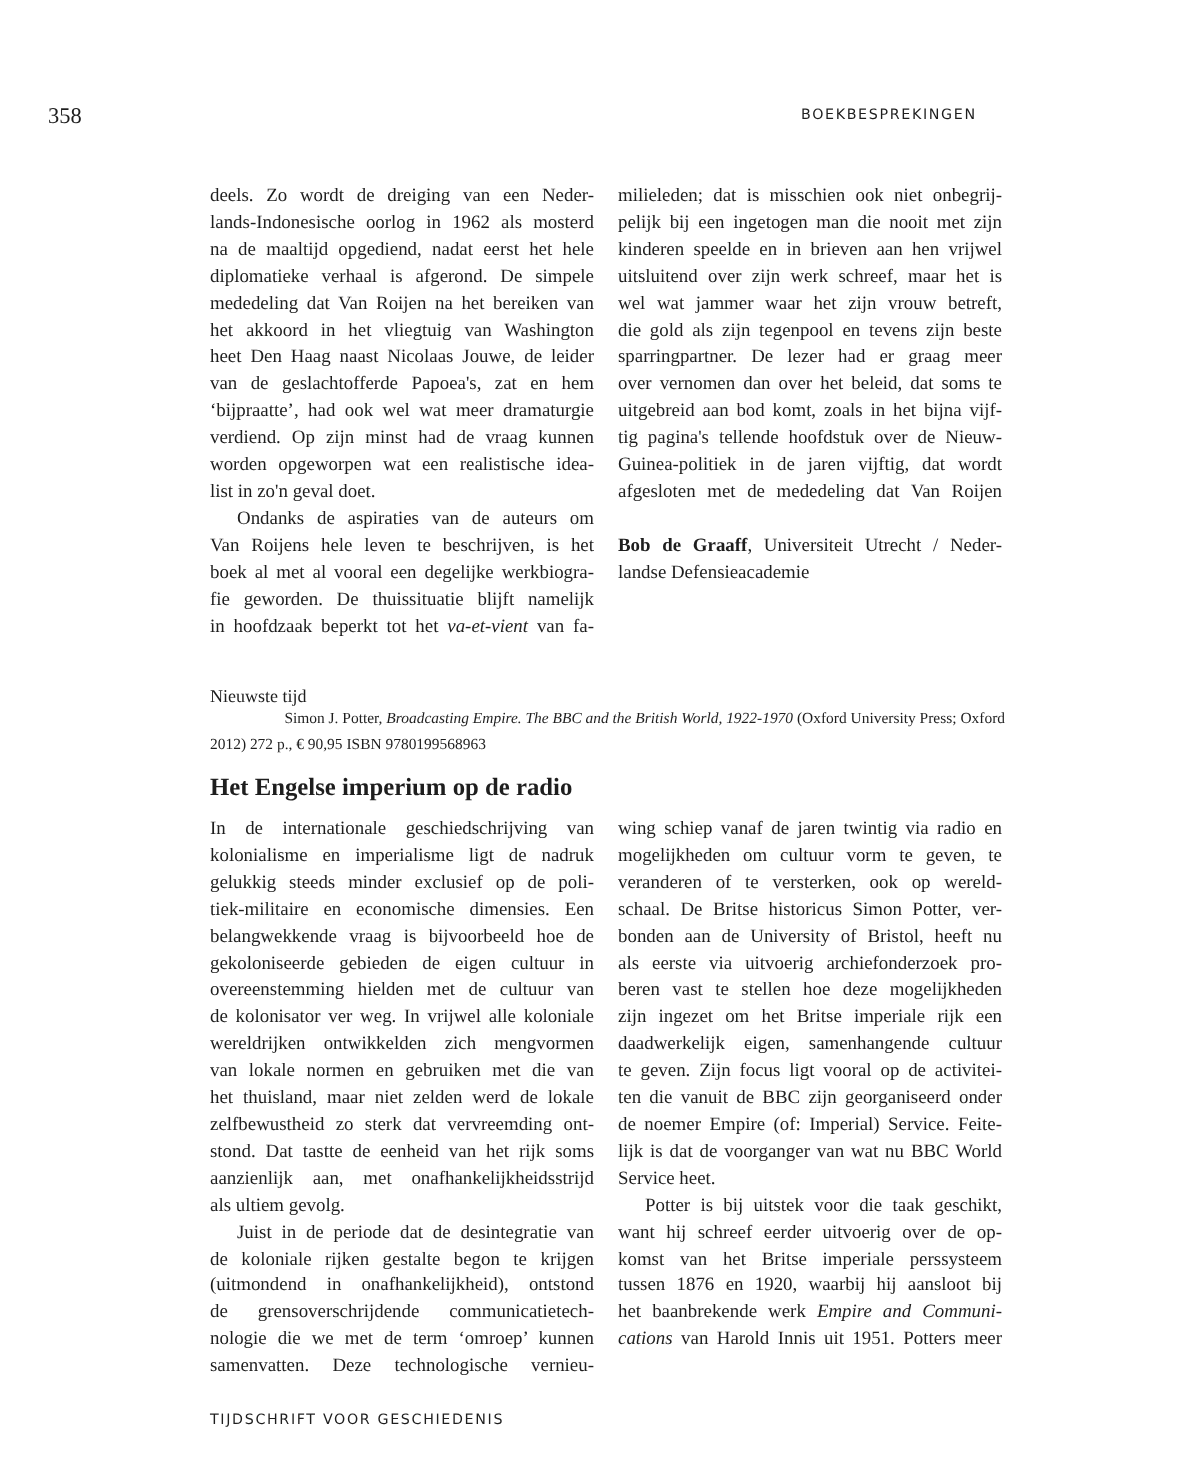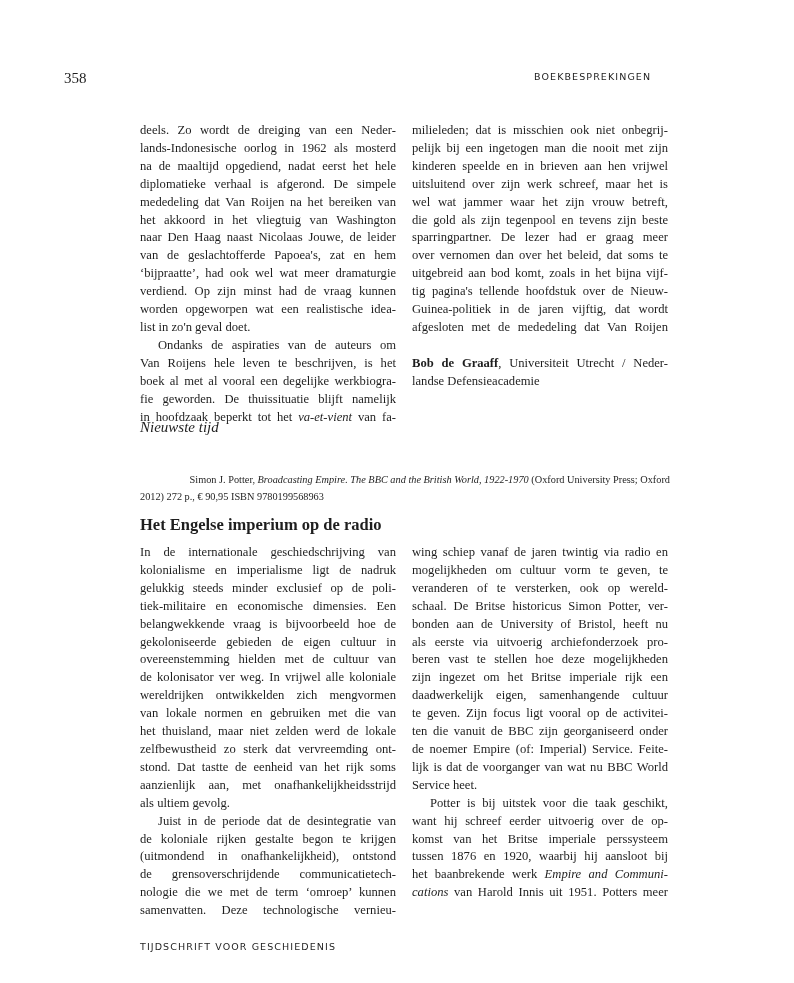--- a/index.html
+++ b/index.html
@@ -1,53 +1,53 @@
 <!DOCTYPE html>
 <html><head>
 <meta charset="utf-8">
 <style>
   html, body { margin: 0; padding: 0; background: #ffffff; }
   body { width: 794px; height: 983px; position: relative; overflow: hidden; color: #1e1e1e; }
   .serif { font-family: "Liberation Serif", "DejaVu Serif", serif; }
   .sans { font-family: "DejaVu Sans", "Liberation Sans", sans-serif; }
 
-  .page-number { position: absolute; left: 32px; top: 70px; font-size: 15px; margin-left: 32px; }
+  .page-number { position: absolute; left: 32px; top: 70px; font-size: 15px; }
   .running-head { position: absolute; left: 534px; top: 71px; font-size: 9.5px; letter-spacing: 1.1px; }
   .footer { position: absolute; left: 140px; top: 941px; font-size: 9.5px; letter-spacing: 1.1px; }
 
   .col { position: absolute; width: 256px; font-size: 12.6px; line-height: 17.9px; text-align: justify; hyphens: manual; }
   .col .line { display: block; text-align: justify; text-align-last: justify; white-space: nowrap; overflow: visible; }
   .col .line.last { text-align-last: left; }
 
   #col-a1 { left: 140px; top: 122px; }
   #col-a2 { left: 412px; top: 122px; }
   #col-b1 { left: 140px; top: 544px; }
   #col-b2 { left: 412px; top: 544px; }
 
-  .section-label { position: absolute; left: 140px; top: 419px; font-size: 15px; font-style: italic; }
+  .section-label { position: absolute; left: 140px; top: 457px; font-size: 12px; }
   .citation { position: absolute; left: 140px; top: 471px; width: 530px; font-size: 10.3px; line-height: 17px; }
   .review-title { position: absolute; left: 140px; top: 515px; font-size: 16.5px; font-weight: bold; }
   .signature { margin-top: 18px; }
   .signature b { font-weight: bold; }
   em, i { font-style: italic; }
 </style>
 </head>
 <body>
 
 <div class="page-number serif">358</div>
 <div class="running-head sans">BOEKBESPREKINGEN</div>
 
 <div id="col-a1" class="col serif">
   <span class="line">deels. Zo wordt de dreiging van een Neder-</span>
   <span class="line">lands-Indonesische oorlog in 1962 als mosterd</span>
   <span class="line">na de maaltijd opgediend, nadat eerst het hele</span>
   <span class="line">diplomatieke verhaal is afgerond. De simpele</span>
   <span class="line">mededeling dat Van Roijen na het bereiken van</span>
   <span class="line">het akkoord in het vliegtuig van Washington</span>
-  <span class="line">naar Den Haag naast Nicolaas Jouwe, de leider</span>
+  <span class="line">heet Den Haag naast Nicolaas Jouwe, de leider</span>
   <span class="line">van de geslachtofferde Papoea's, zat en hem</span>
   <span class="line">‘bijpraatte’, had ook wel wat meer dramaturgie</span>
   <span class="line">verdiend. Op zijn minst had de vraag kunnen</span>
   <span class="line">worden opgeworpen wat een realistische idea-</span>
   <span class="line last">list in zo'n geval doet.</span>
   <span class="line" style="padding-left:18px">Ondanks de aspiraties van de auteurs om</span>
   <span class="line">Van Roijens hele leven te beschrijven, is het</span>
   <span class="line">boek al met al vooral een degelijke werkbiogra-</span>
   <span class="line">fie geworden. De thuissituatie blijft namelijk</span>
   <span class="line"><span>in hoofdzaak beperkt tot het </span><i>va-et-vient</i><span> van fa-</span></span>

